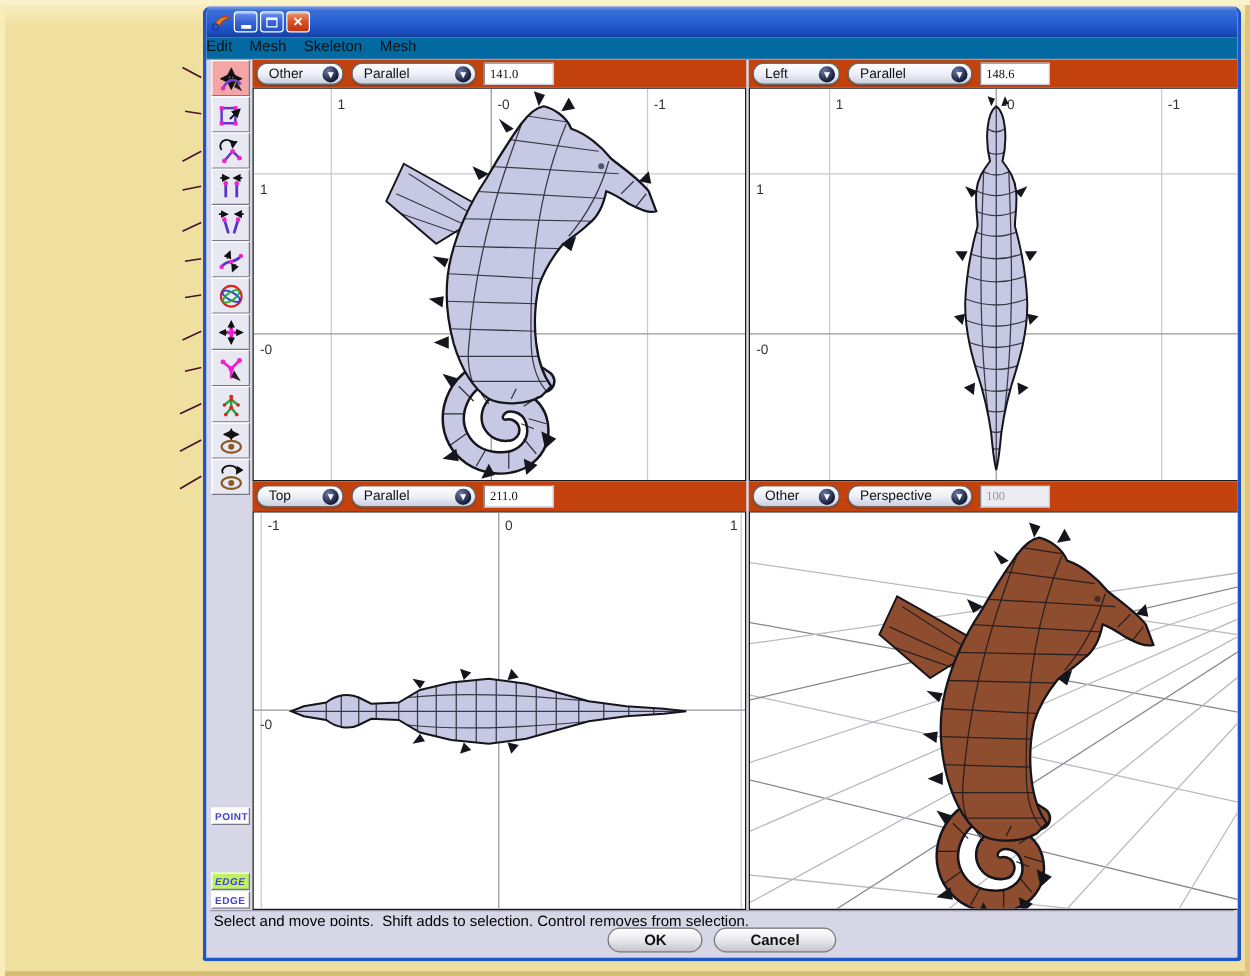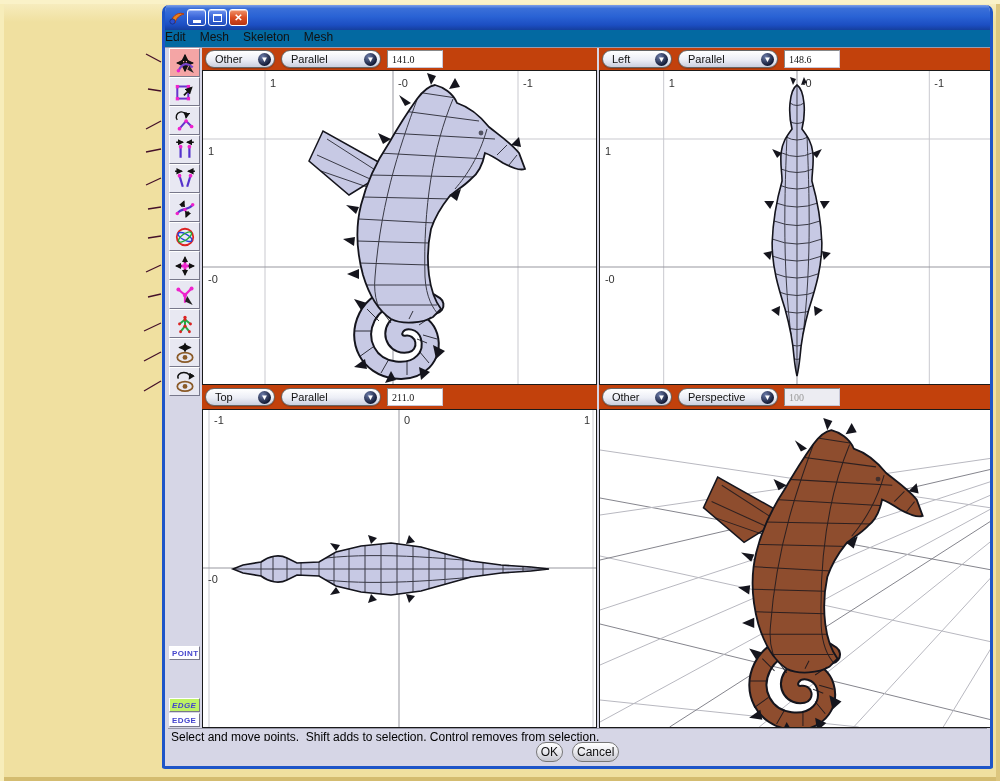--- a/index.html
+++ b/index.html
@@ -78,22 +78,22 @@
 
   
   .statusbar { position:absolute; left:0; right:0; top:680px; height:16px;
     border-top:1px solid #9898a8; background:#d6d6e6; display:flex; align-items:center;
     padding-left:3px; }
   .statusbar span { font-size:12px; color:#000; white-space:pre; }
   .btnrow { position:absolute; left:0; right:0; bottom:0; height:22px;
     display:flex; justify-content:center; align-items:center; gap:9px; background:#d6d6e6; }
   .pill-btn { height:20px; border:1px solid #777; border-radius:10px;
     background:linear-gradient(180deg,#ffffff 0%,#e9e9ee 50%,#c4c4cc 100%);
-    font-size:12px; color:#111; padding:0 4px; display:flex; align-items:center;
-    font-family:"Liberation Sans",sans-serif; }
+    font-size:12px; color:#111; padding:0 28px; display:flex; align-items:center;
+    font-family:"Liberation Sans",sans-serif;font-weight:bold; }
 </style>
 </head>
 <body>
 
 <svg width="0" height="0" style="position:absolute">
   <defs>
     <marker id="ah" viewBox="0 0 10 10" refX="8" refY="5" markerWidth="4.6" markerHeight="4.6" orient="auto-start-reverse">
       <path d="M0,0L10,5L0,10z" fill="#111"></path>
     </marker>
 

